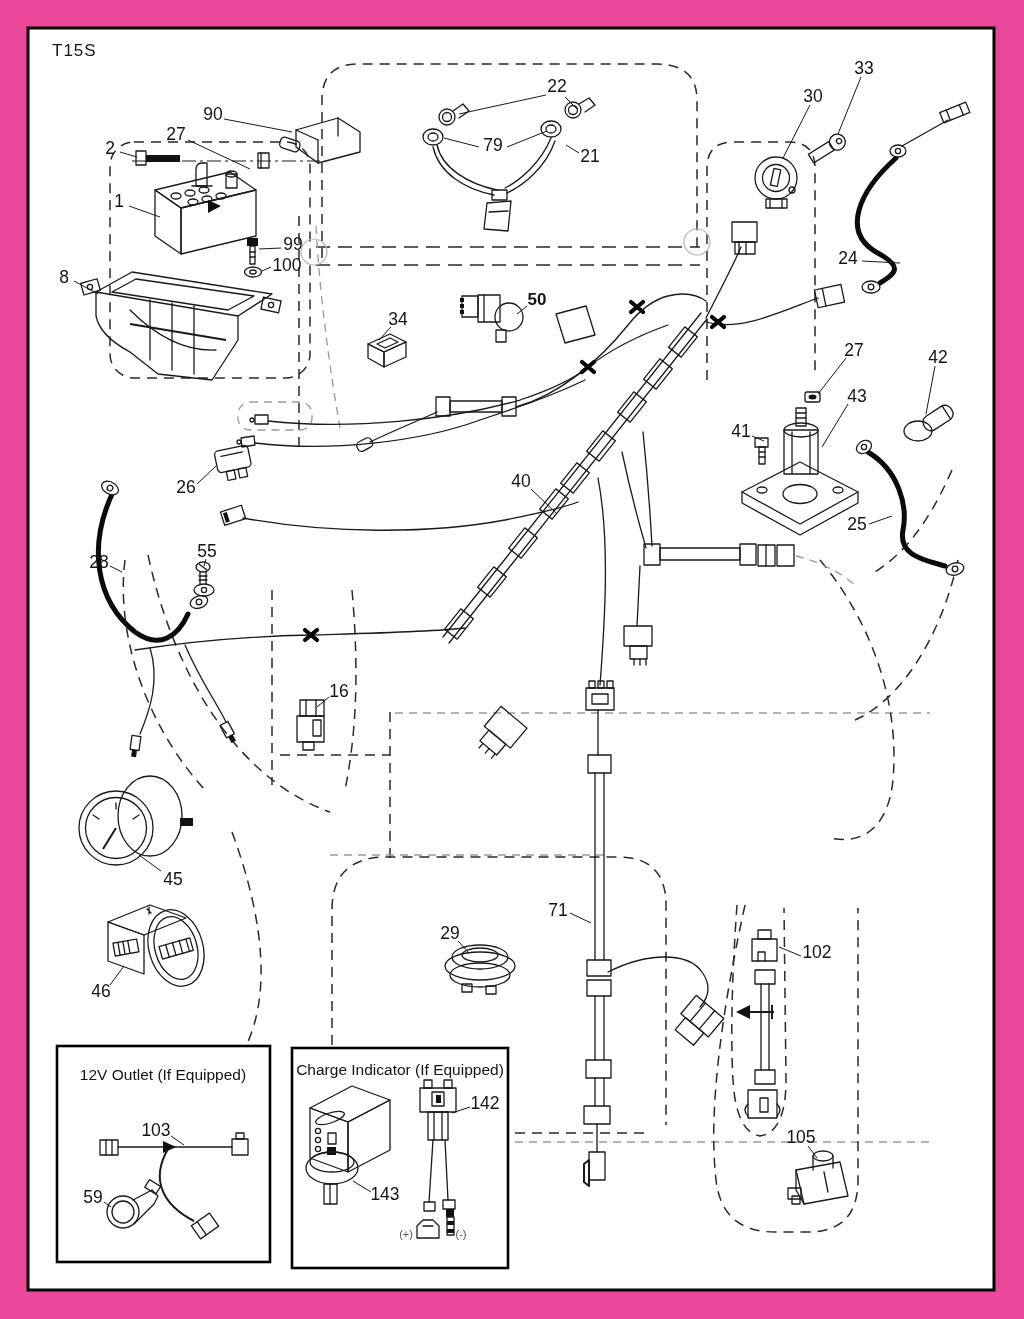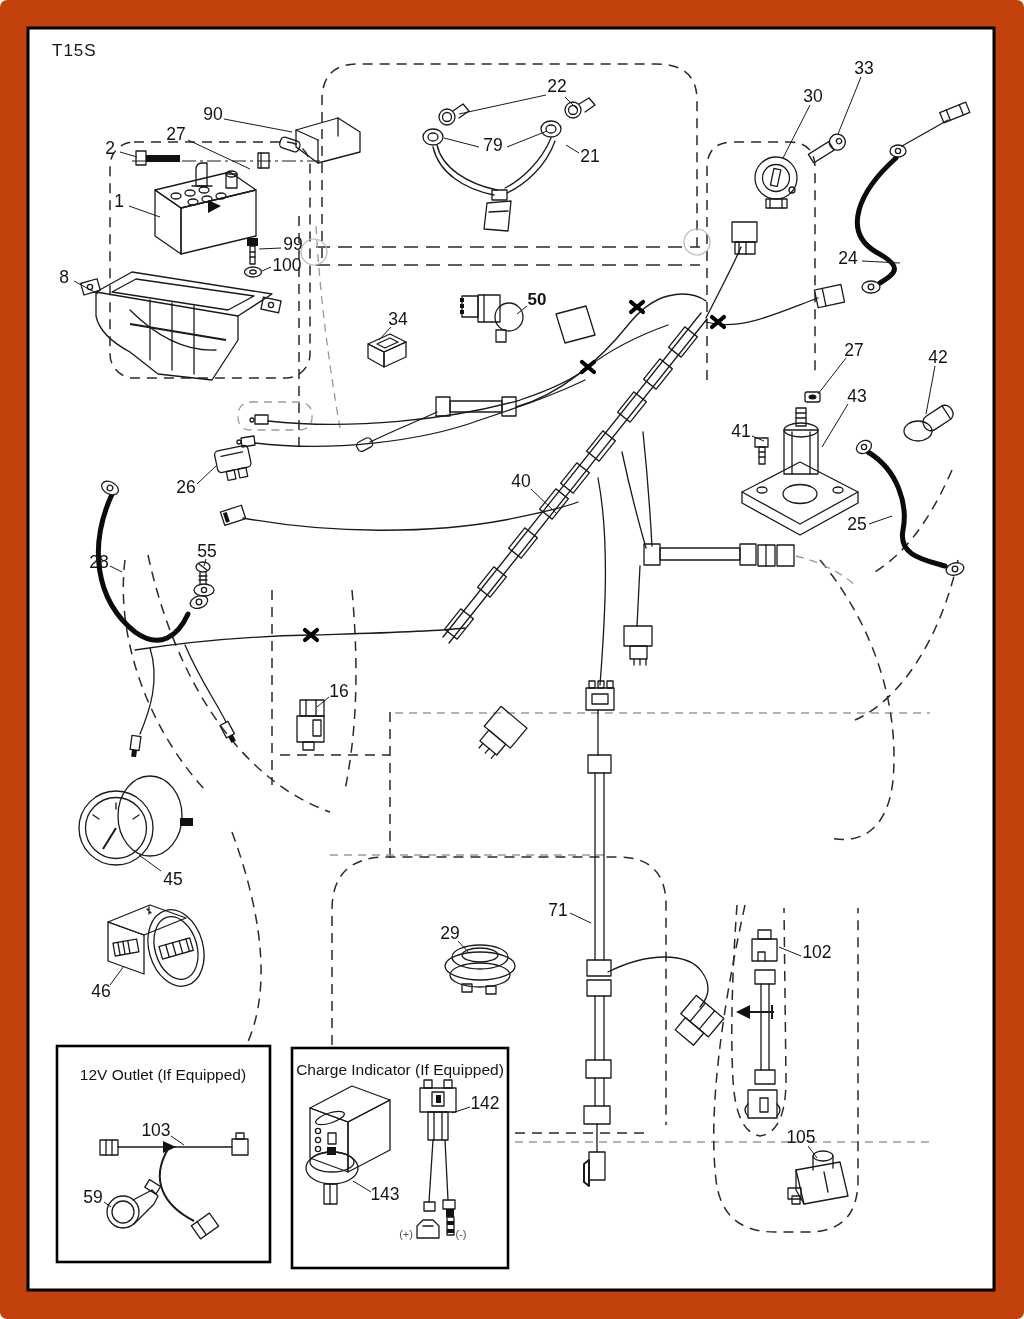--- a/index.html
+++ b/index.html
@@ -1,17 +1,17 @@
 <!DOCTYPE html>
 <html><head>
 <meta charset="utf-8">
 <style>
   html,body{margin:0;padding:0;background:#ffffff;}
-  .page{position:relative;width:1024px;height:1319px;background:#c2410c;overflow:hidden;
-        font-family:"Liberation Sans", sans-serif;border-radius:7px;}
+  .page{position:relative;width:1024px;height:1319px;background:#ec4899;overflow:hidden;
+        font-family:"Liberation Sans", sans-serif;}
   svg{position:absolute;left:0;top:0;}
   text{font-family:"Liberation Sans", sans-serif;font-size:17.5px;fill:#141414;}
   .t-title{font-size:17px;letter-spacing:1px;}
   .t-bold{font-weight:bold;font-size:17px;}
   .t-inset{font-size:15.5px;}
   .t-tiny{font-size:11px;fill:#555;}
   .ln{stroke:#1a1a1a;stroke-width:1.3;fill:none;stroke-linejoin:round;stroke-linecap:round;}
   .ln2{stroke:#1a1a1a;stroke-width:2;fill:none;stroke-linejoin:round;}
   .thick{stroke:#0b0b0b;stroke-width:5;fill:none;stroke-linecap:round;}
   .dash{stroke:#2a2a2a;stroke-width:1.5;fill:none;stroke-dasharray:10 7;}

